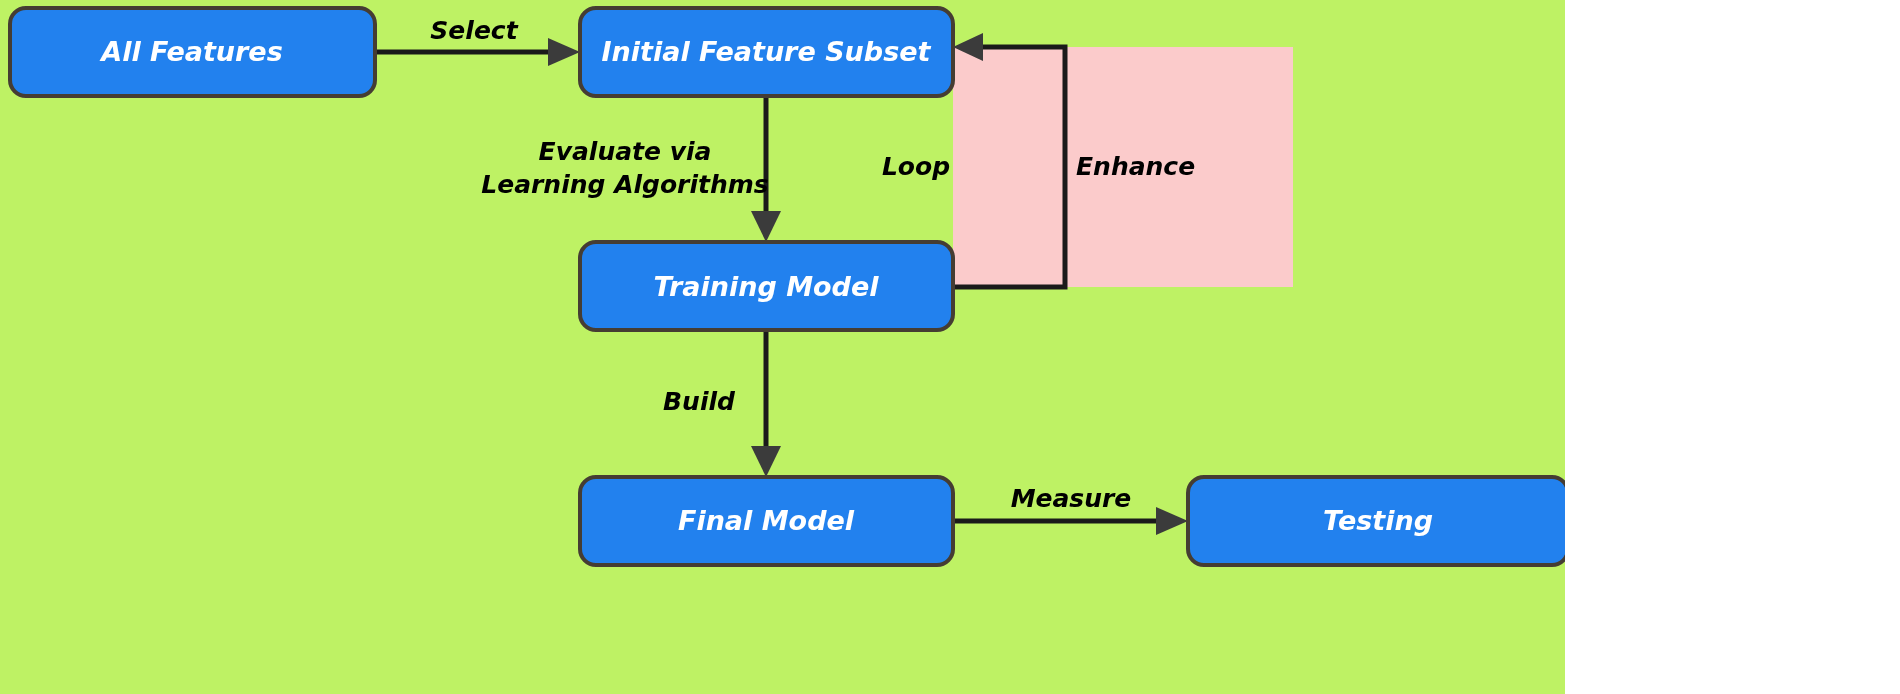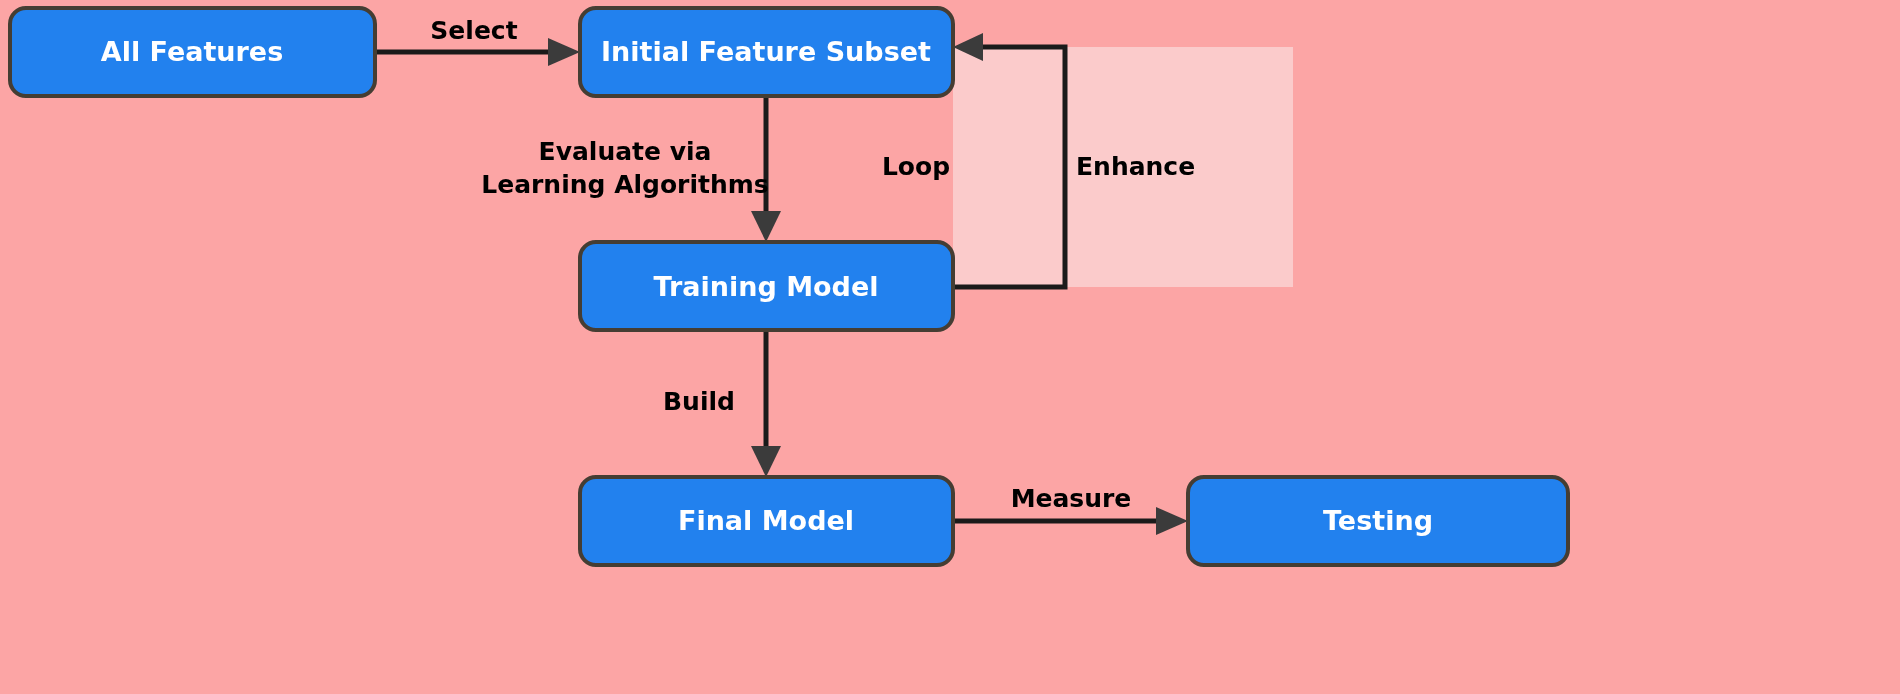--- a/index.html
+++ b/index.html
@@ -2,25 +2,26 @@
 <html><head>
 <meta charset="utf-8">
 <style>
   html, body {
     margin: 0;
     padding: 0;
     background: #ffffff;
   }
   #canvas {
     position: relative;
-    width: 1900px;
+    width: 1565px;
     height: 694px;
-    background: #fca5a5;
+    background: #bef264;
     overflow: hidden;
     font-family: "DejaVu Sans", sans-serif;
+    font-style: italic;
   }
   svg#flow {
     position: absolute;
     left: 0;
     top: 0;
     width: 1900px;
     height: 694px;
   }
   .node-label {
     fill: #ffffff;

